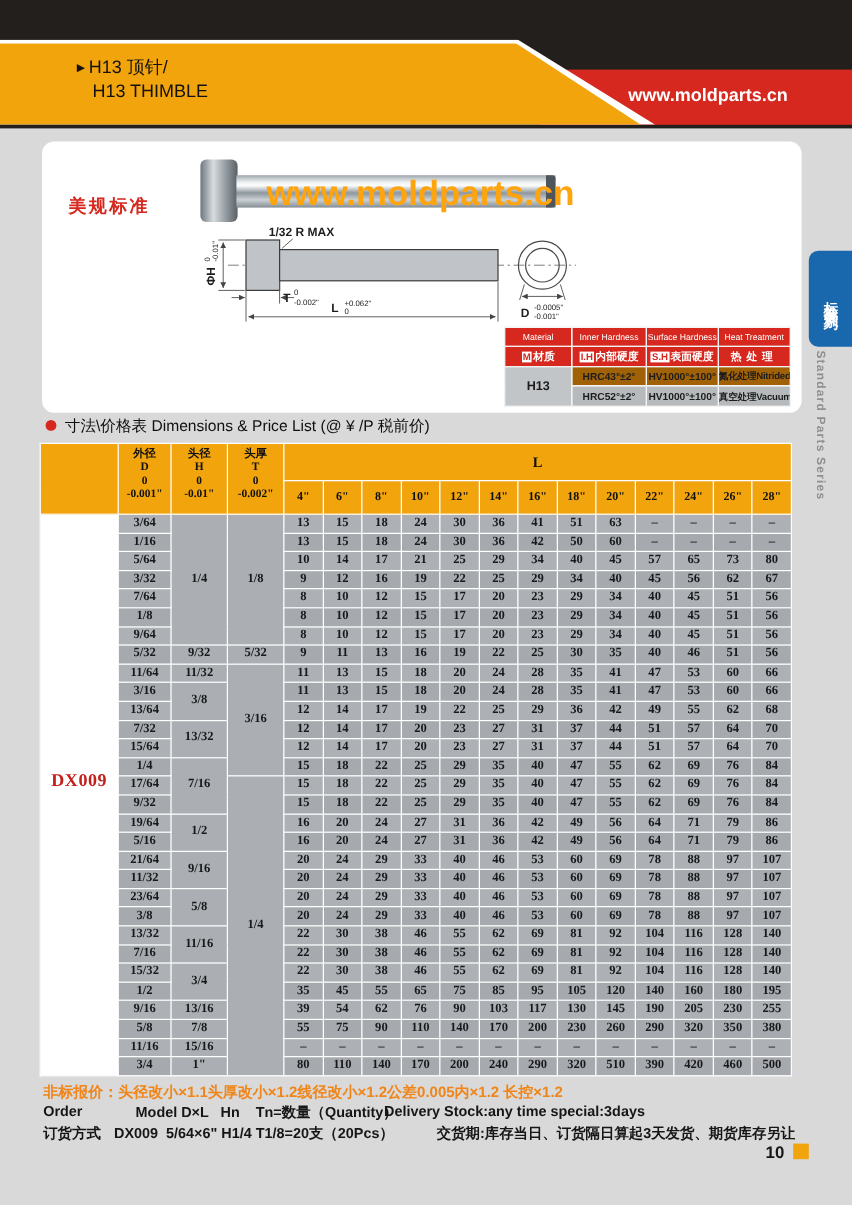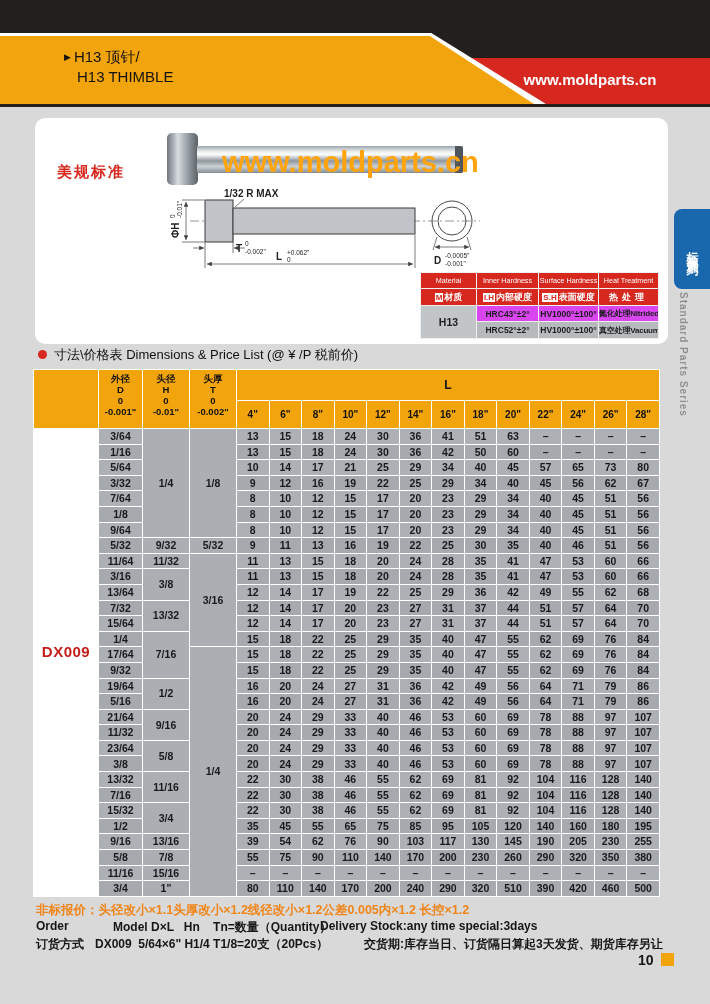--- a/index.html
+++ b/index.html
@@ -39,34 +39,34 @@
   .draw text { fill:#1e1e1e; }
   .draw .t10 { font-size:10px; font-weight:bold; }
   .draw .t6  { font-size:6.5px; }
   
   .mt { position:absolute; left:420px; top:272px; width:238px; border-collapse:collapse; table-layout:fixed; }
   .mt td { border:1px solid #F0F0F0; text-align:center; padding:0; white-space:nowrap; overflow:hidden;margin-left:32px; }
   .mt-en td { background:var(--red,#D6281E); color:#fff; font-size:7.2px; height:16px; }
   .mt-cn td { background:var(--red,#D6281E); color:#fff; font-size:9px; font-weight:bold; height:17px; }
   .mt .abbr { display:inline-block; background:#fff; color:var(--red,#D6281E); padding:0 1px; margin-right:1px; font-size:8px; font-weight:bold; }
   .mt .sp { letter-spacing:4px; }
-  .mt-r1 td { background:#d946ef; font-size:8.5px; font-weight:bold; height:16px; color:#1c1c1c; }
+  .mt-r1 td { background:#a16207; font-size:8.5px; font-weight:bold; height:16px; color:#1c1c1c; }
   .mt-r2 td { background:#B6BABC; font-size:8.5px; font-weight:bold; height:17px; color:#1c1c1c; }
   .mt .mt-mat { font-size:10.5px; background:#C1C5C7; }
   .mt .treat { font-size:8px; letter-spacing:-0.2px; }
   
   .side-tab { position:absolute; left:674px; top:209px; width:36px; height:80px; border-radius:8px 0 0 8px;
               background:var(--blue,#1967AD); display:flex; align-items:center; justify-content:center; }
   .side-tab span { writing-mode:vertical-rl; text-orientation:upright; color:#fff; font-size:12px; font-weight:bold; letter-spacing:3px; }
   .side-en { position:absolute; left:678px; top:292px; writing-mode:vertical-rl; color:#8F8F8F; font-size:10px; font-weight:bold; letter-spacing:1px; }
   
   .sec { position:absolute; left:38px; top:346px; font-size:13px; font-weight:500; color:#101010; }
   .sec .dot { display:inline-block; width:9px; height:9px; border-radius:50%; background:var(--red,#D6281E); margin-right:7px; }
   
-  .price { position:absolute; left:33px; top:369px; width:627px; border-collapse:collapse; table-layout:fixed; }
+  .price { position:absolute; left:33px; top:369px; width:627px; border-collapse:collapse; table-layout:fixed;font-family:Liberation Serif, serif; }
   .price th, .price td { border:1px solid #fff; padding:0; text-align:center; }
   .price thead th { background:var(--yellow,#F2A40D); color:#111; font-weight:bold; }
   .price .th-dht { font-size:9.5px; line-height:1.15; vertical-align:top; padding-top:4px; }
   .price .th-corner { }
   .price .th-L { font-size:12px; height:31px; }
   .price .th-inch { font-size:10px; height:28px; }
   .price tbody td { background:#ADB1B5; font-size:10.5px; font-weight:bold; color:#17191b; height:15.6px; line-height:1; }
   .price tbody tr:nth-child(even) td { background:#A6AAAE; }
   .price tbody td.merge { background:#ABAFB3 !important; }
   .price tbody td.label-col { background:#fff !important; border-color:#fff; position:relative; }

